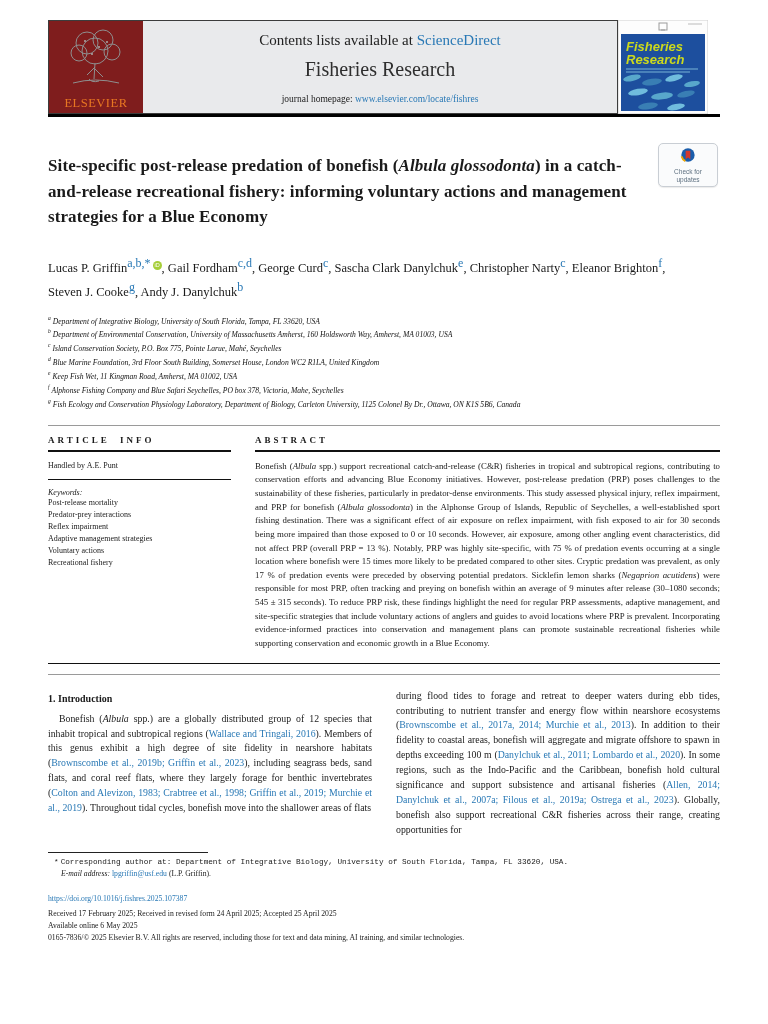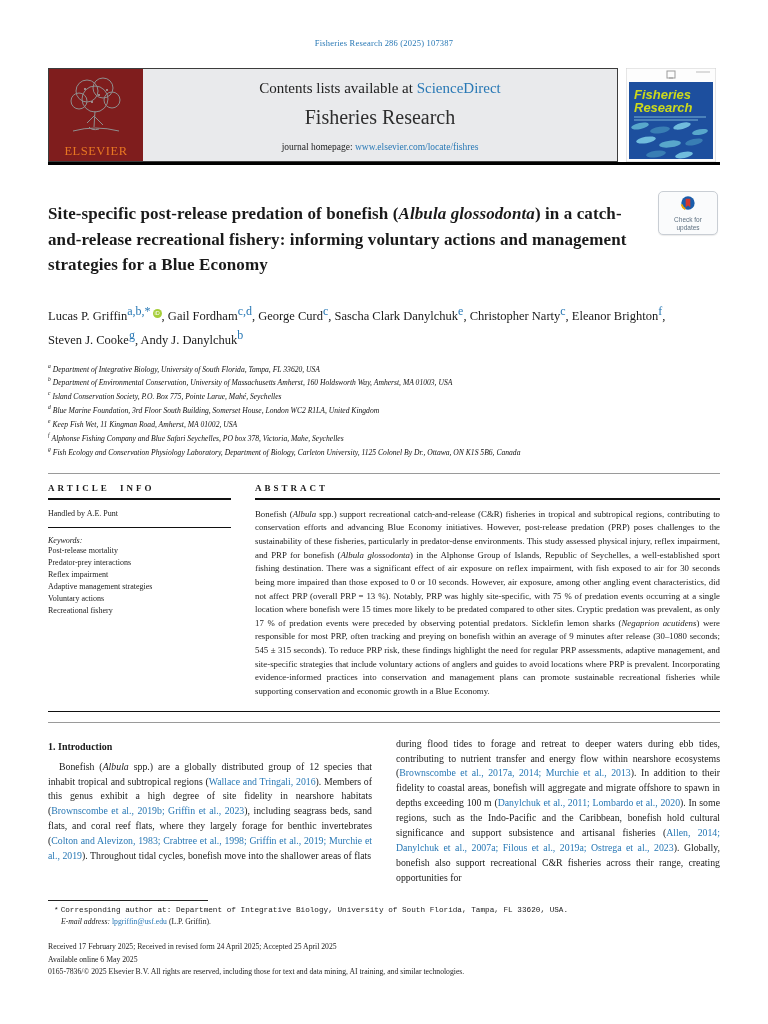--- a/index.html
+++ b/index.html
@@ -14,21 +14,21 @@
   .citation { padding-top:38px; text-align:center; font-size:8.5px; color:#2878b5; letter-spacing:.2px; }
 
   .masthead { margin:20px 48px 0 48px; position:relative; height:94px; }
   .mast-box { position:absolute; left:0; top:0; width:570px; height:94px; border:1px solid #3c3c3c; background:#e9eaec; display:flex; }
   .logo-area { width:94px; background:#7f1d1d; display:flex; flex-direction:column; align-items:center; justify-content:flex-start; padding-top:6px; }
   .elsevier-word { color:#e87722; font-size:12.5px; letter-spacing:.5px; margin-top:1px; }
   .mast-center { flex:1; text-align:center; padding-top:11px; }
   .contents-line { font-size:15px; color:#222; }
   .journal-name { font-size:20px; color:#2e2e2e; margin-top:9px; }
   .homepage-line { font-size:9.5px; margin-top:13px; color:#222; }
-  .cover { position:absolute; right:4px; top:0; width:90px; height:94px; cursor:pointer; }
+  .cover { position:absolute; right:12px; top:0; width:90px; height:94px; cursor:pointer; }
   .thick-rule { margin:0 48px; height:3px; background:#000; }
 
   .title-block { margin:36px 48px 0 48px; position:relative; }
   .title { font-size:17px; font-weight:bold; line-height:1.5; width:598px; letter-spacing:.1px; }
   .check-badge { position:absolute; right:2px; top:-10px; width:60px; height:44px; border:1px solid #c9ced4; border-radius:5px; background:#fafbfc; text-align:center; padding-top:3px; cursor:pointer; box-shadow:0 1px 1px rgba(0,0,0,.08); }
   .check-badge .cbtxt { font-family:"Liberation Sans",sans-serif; font-size:6.5px; color:#5f7181; line-height:1.25; margin-top:1px; }
 
   .authors { margin:24px 48px 0 48px; font-size:12.5px; width:640px; line-height:1.55; }
   .author sup { font-size:12px; color:#2878b5; }
   .author:not(:last-child)::after { content:", "; }
@@ -68,21 +68,20 @@
   .fn.email-line { margin-left:13px; }
 
   .bottom-block { margin:13px 48px 0 48px; font-size:7.7px; line-height:1.6; }
   .doi-line { margin-bottom:2px; }
 </style>
 </head>
 <body>
 
 <div class="page">
 
-  <div class="citation">Fisheries Research 286 (2025) 107387</div>
 
   <div class="masthead">
     <div class="mast-box">
       <div class="logo-area">
         <span><svg width="62" height="64" viewBox="0 0 62 64">
           <g fill="none" stroke="#8f8f8f" stroke-width="1">
             <circle cx="22" cy="16" r="11"></circle>
                 <circle cx="38" cy="13" r="10"></circle>
                 <circle cx="30" cy="24" r="13"></circle>
             <circle cx="14" cy="26" r="8"></circle>
@@ -193,18 +192,19 @@
     </div>
   </div>
 
   <div class="footnotes">
     <div class="fn-rule"></div>
     <div class="fn first"><span class="star">*</span><span>Corresponding author at: Department of Integrative Biology, University of South Florida, Tampa, FL 33620, USA.</span></div>
     <div class="fn email-line"><span class="em-label">E-mail address:</span> <a>lpgriffin@usf.edu</a><span> (L.P. Griffin).</span></div>
   </div>
 
   <div class="bottom-block">
+    <div class="doi-line"><a>https://doi.org/10.1016/j.fishres.2025.107387</a></div>
     <div>Received 17 February 2025; Received in revised form 24 April 2025; Accepted 25 April 2025</div>
     <div>Available online 6 May 2025</div>
     <div>0165-7836/© 2025 Elsevier B.V. All rights are reserved, including those for text and data mining, AI training, and similar technologies.</div>
   </div>
 
 </div>
 
 </body></html>

